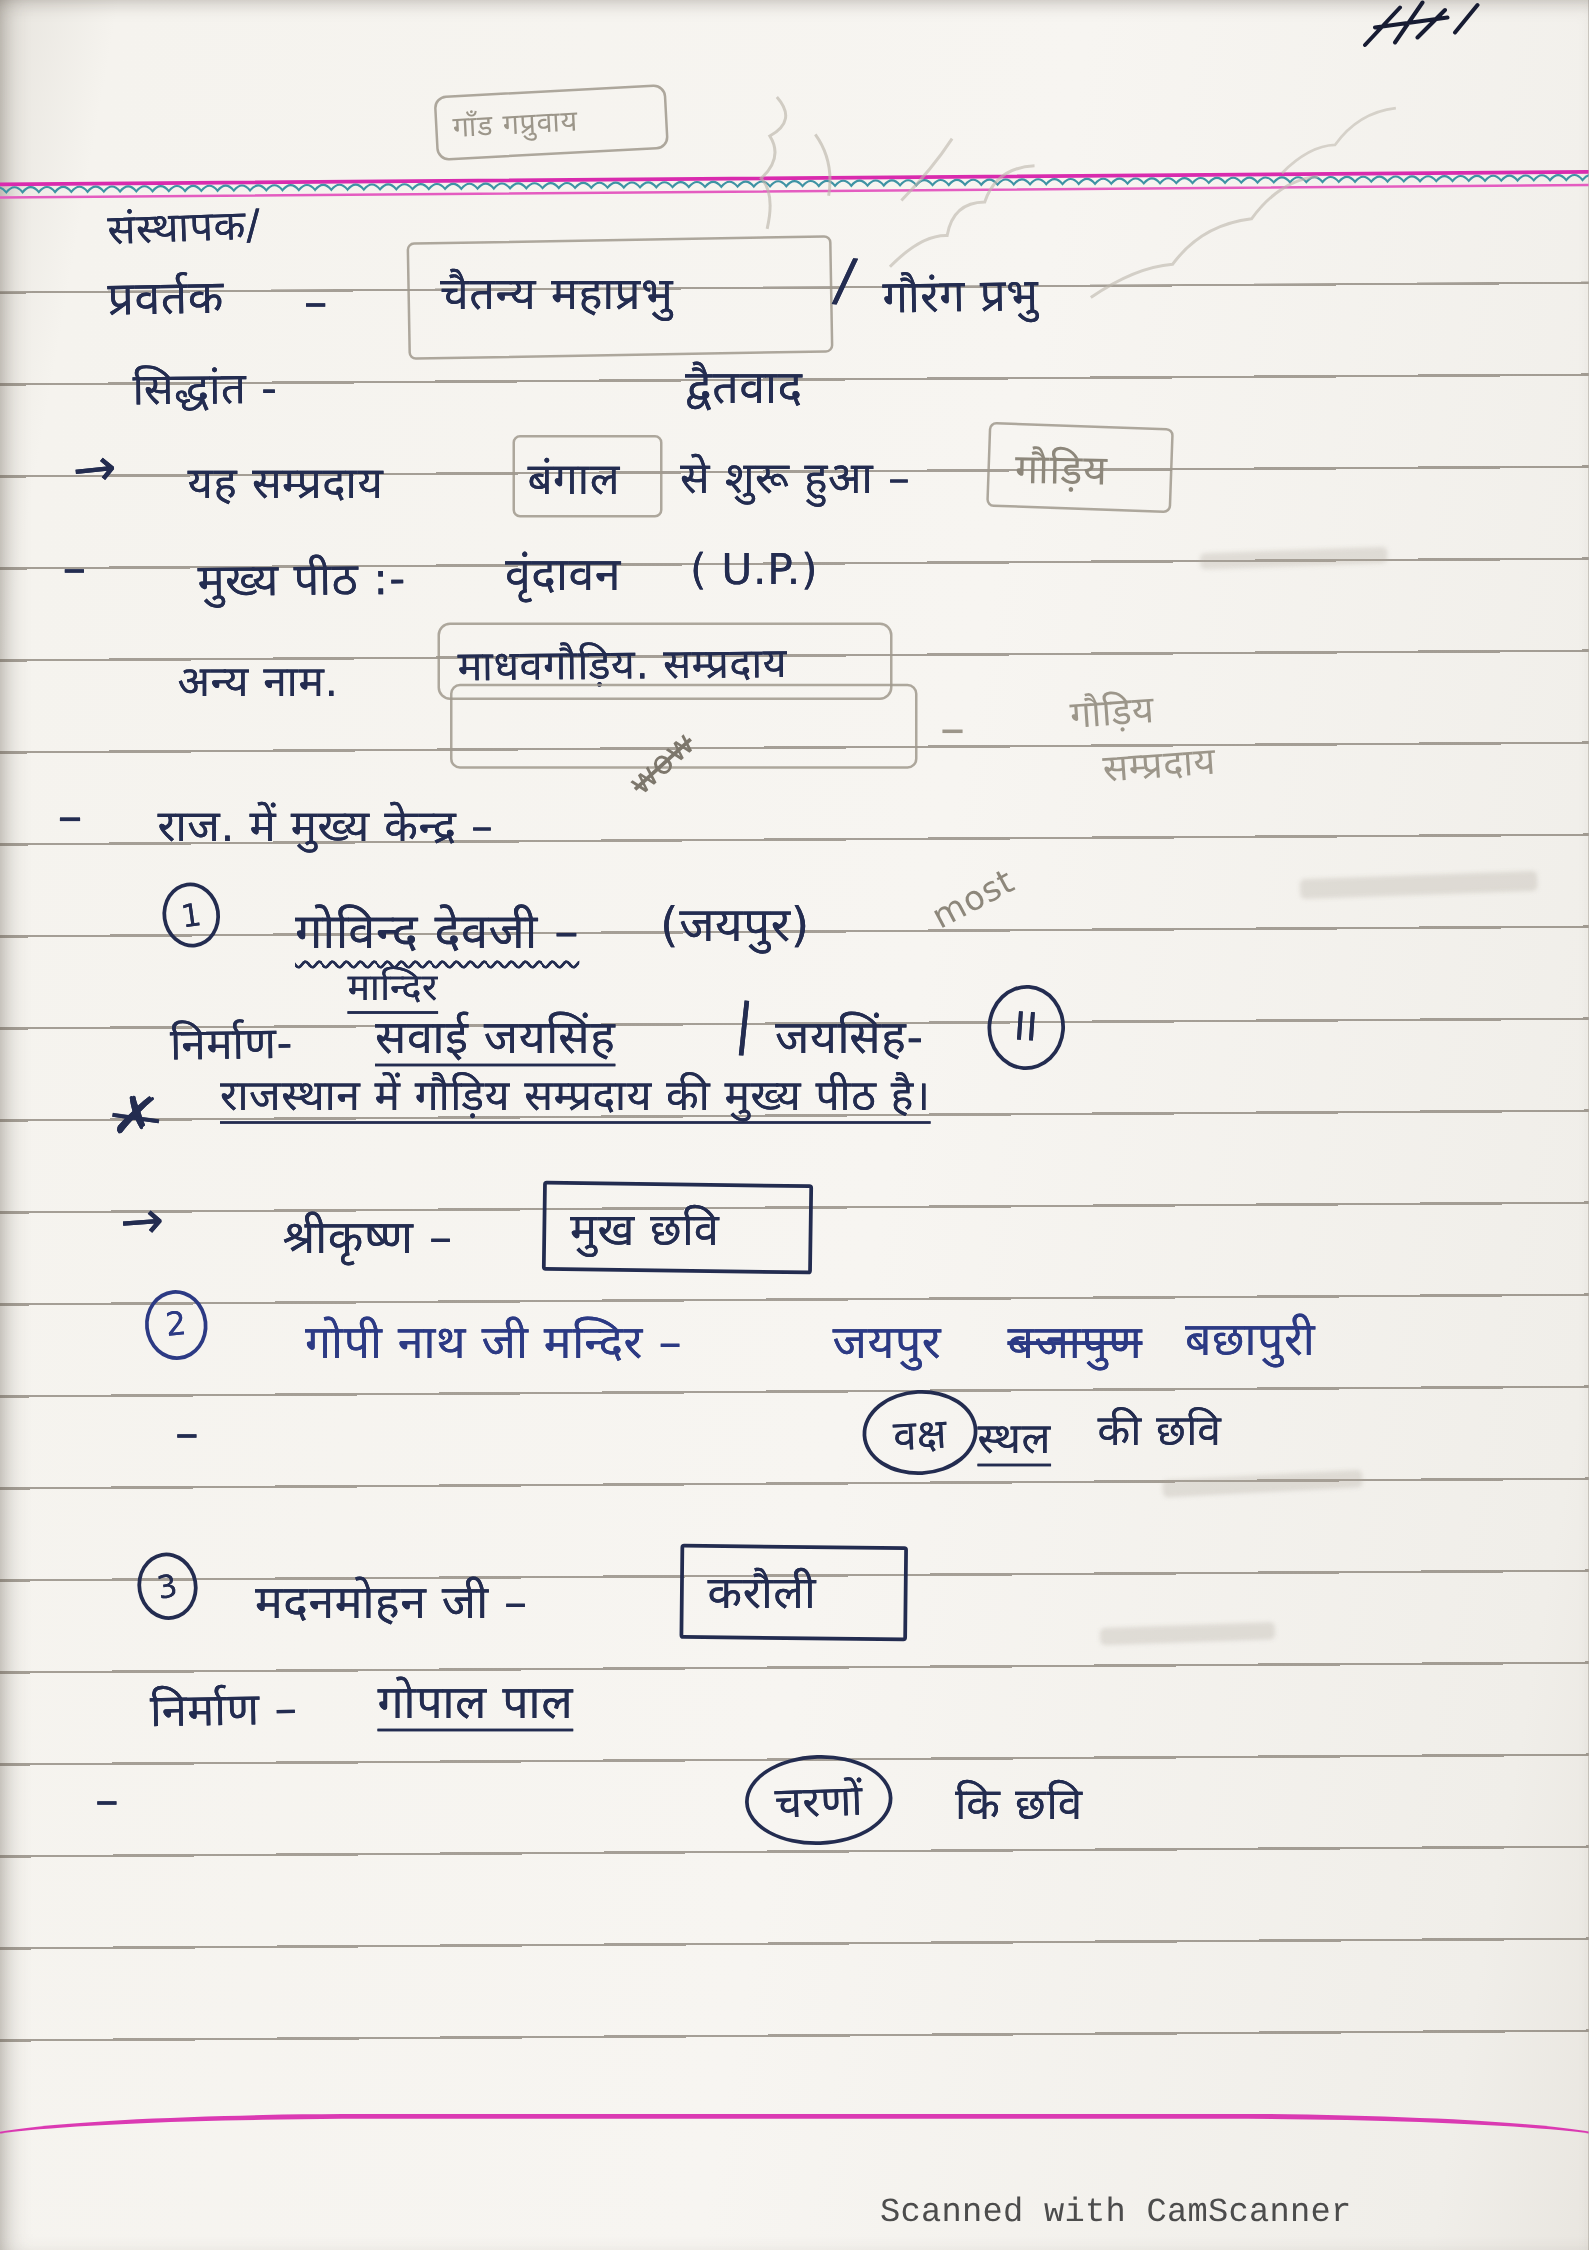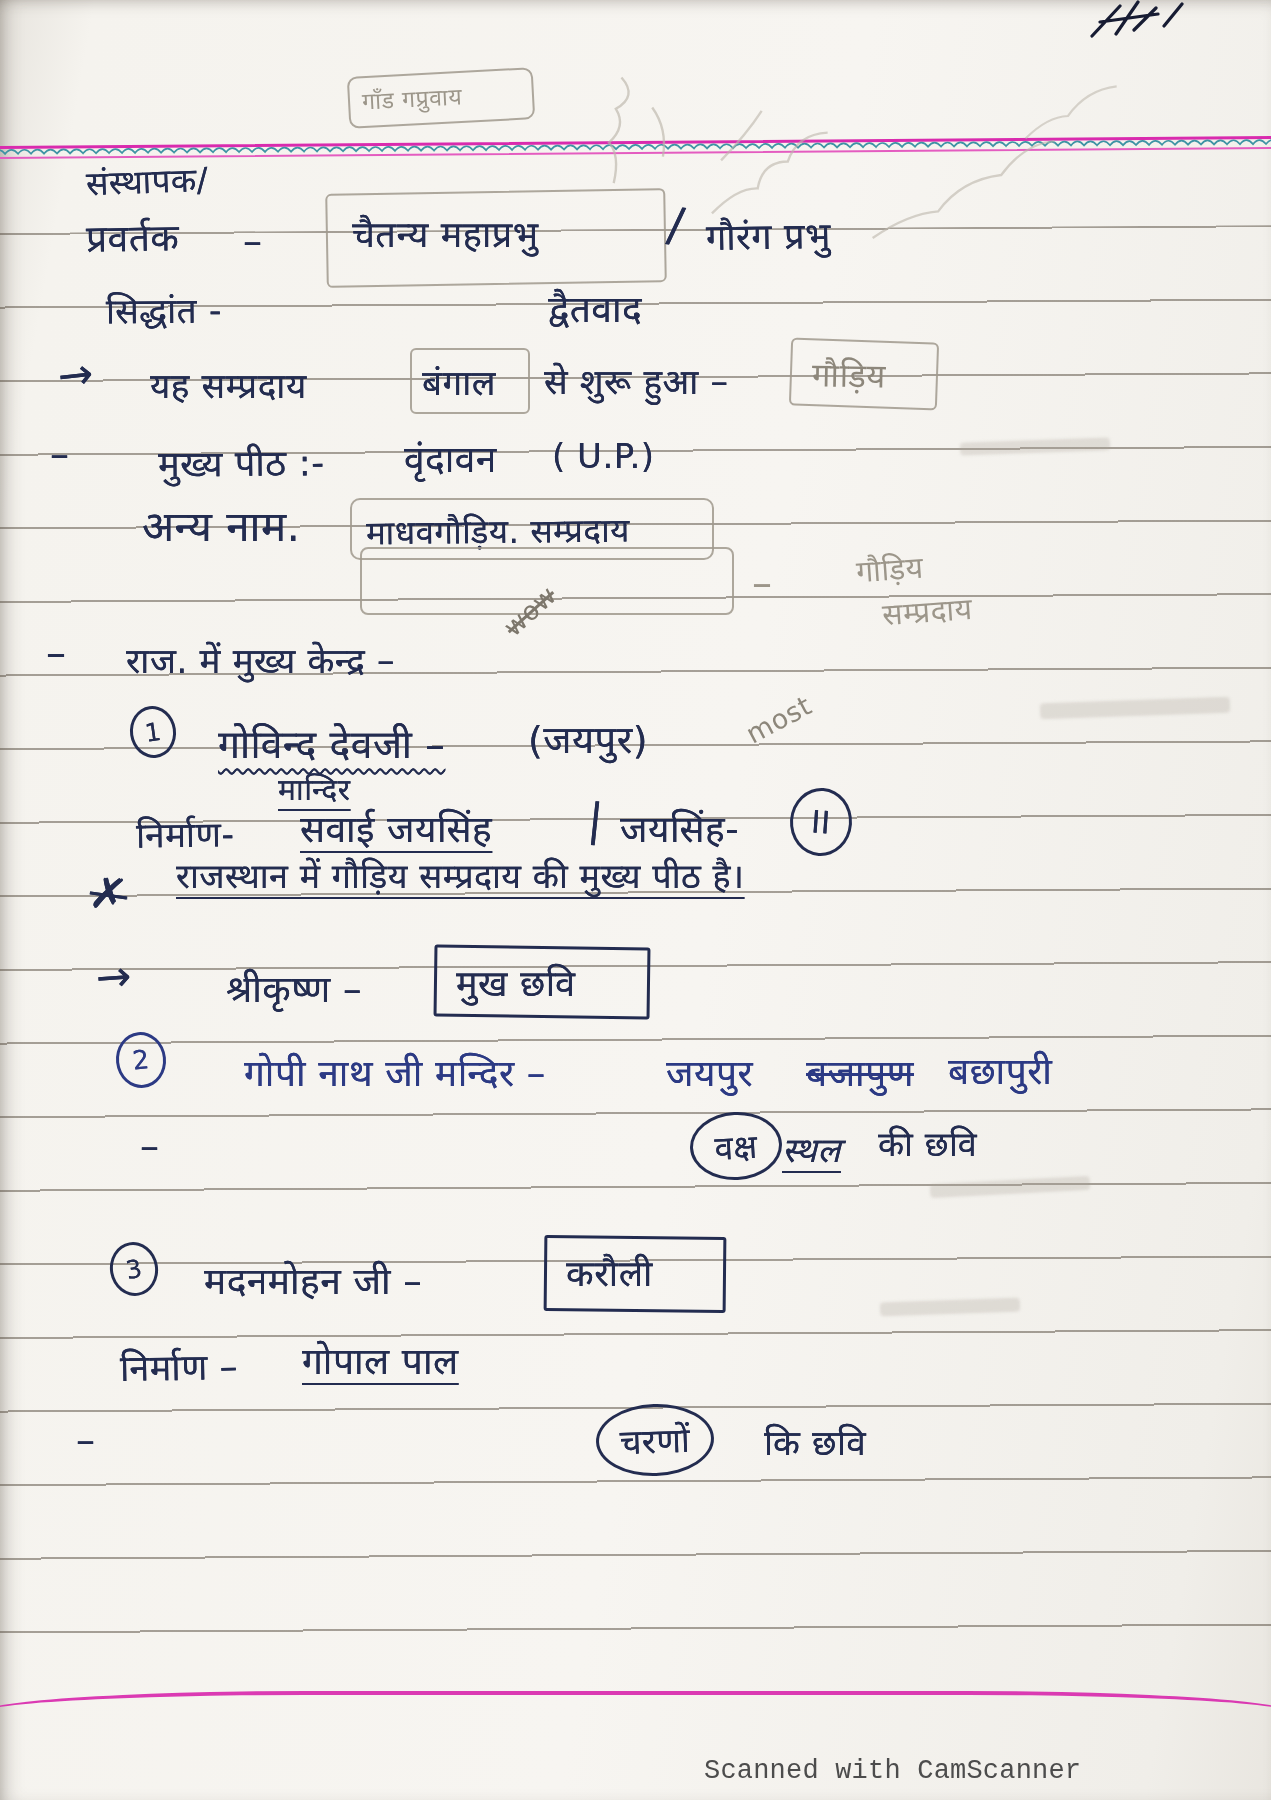--- a/index.html
+++ b/index.html
@@ -17,21 +17,21 @@
   .band{position:absolute;left:-8px;top:146px;width:1300px;transform:rotate(-.45deg);transform-origin:left top;}
   .band .m{height:3px;background:#d92bae;border-radius:2px;}
   .band .m2{height:2px;background:#e45cc0;}
   .hl{position:absolute;white-space:nowrap;color:#232c50;letter-spacing:.5px;text-shadow:0 0 .5px #232c50;}
   .blue{color:#2c3a84;text-shadow:0 0 .5px #2c3a84;}
   .pencil{color:#9c968a;text-shadow:none;}
   .pbox{position:absolute;border:2px solid rgba(160,153,141,.85);border-radius:6px;}
   .ibox{position:absolute;border:3px solid #232c50;border-radius:3px;}
   .circ{display:inline-flex;align-items:center;justify-content:center;border:3px solid #232c50;border-radius:50%;}
   .ul{text-decoration:underline;text-decoration-thickness:2px;text-underline-offset:9px;}
-  .ulw{text-decoration:underline wavy;text-decoration-thickness:1.5px;text-underline-offset:10px;}
+  .ulw{text-decoration:underline wavy;text-decoration-thickness:1.5px;text-underline-offset:10px;margin-left:18px;}
   .strike{text-decoration:line-through;text-decoration-thickness:2.5px;}
   .arc{position:absolute;left:-24px;top:1691px;width:1320px;height:42px;border-top:4px solid #d92bae;border-radius:50% / 100%;opacity:.92;}
   .credit{position:absolute;left:704px;top:1756px;font-family:Liberation Mono, monospace;font-size:27px;color:#4c4c4c;letter-spacing:.2px;}
   .smudge{position:absolute;background:rgba(168,162,150,.28);filter:blur(1.5px);border-radius:4px;pointer-events:none;}
   svg{display:block;}
 </style>
 </head>
 <body>
 
 <div class="page">
@@ -84,21 +84,21 @@
   <span class="hl" style="left:422px;top:358px;font-size:35px;">बंगाल</span>
   <span class="hl" style="left:544px;top:357px;font-size:35px;">से शुरू हुआ –</span>
   <div class="pbox" style="left:790px;top:340px;width:144px;height:64px;transform:rotate(2deg);"></div>
   <span class="hl pencil" style="left:812px;top:352px;font-size:33px;color:#8d877b;transform:rotate(1deg);">गौड़िय</span>
 
   <span class="hl" style="left:50px;top:432px;font-size:38px;">–</span>
   <span class="hl" style="left:158px;top:438px;font-size:36px;transform:rotate(-.6deg);">मुख्य पीठ :-</span>
   <span class="hl" style="left:404px;top:432px;font-size:37px;">वृंदावन</span>
   <span class="hl" style="left:552px;top:436px;font-size:34px;">( U.P.)</span>
 
-  <span class="hl" style="left:142px;top:496px;font-size:42px;">अन्य नाम.</span>
+  <span class="hl" style="left:142px;top:521px;font-size:34px;">अन्य नाम.</span>
   <div class="pbox" style="left:350px;top:498px;width:360px;height:58px;border-radius:10px;"></div>
   <span class="hl" style="left:366px;top:508px;font-size:33px;transform:rotate(-.6deg);">माधवगौड़िय. सम्प्रदाय</span>
   <div class="pbox" style="left:360px;top:547px;width:370px;height:64px;border-radius:8px;"></div>
   <span class="hl pencil" style="left:752px;top:560px;font-size:40px;">–</span>
   <span class="hl pencil" style="left:856px;top:548px;font-size:30px;transform:rotate(-4deg);">गौड़िय</span>
   <span class="hl pencil" style="left:882px;top:590px;font-size:30px;transform:rotate(-4deg);">सम्प्रदाय</span>
 
   <span class="hl pencil strike" style="left:500px;top:596px;font-size:26px;transform:rotate(-42deg);color:#7d776c;">wow</span>
 
   <span class="hl" style="left:46px;top:630px;font-size:40px;">–</span>
@@ -124,21 +124,21 @@
   <span class="hl" style="left:456px;top:958px;font-size:36px;">मुख छवि</span>
 
   <span class="hl circ blue" style="left:116px;top:1032px;width:44px;height:50px;font-size:26px;border-color:#2c3a84;transform:rotate(-6deg);">2</span>
   <span class="hl blue" style="left:244px;top:1046px;font-size:37px;">गोपी नाथ जी मन्दिर –</span>
   <span class="hl blue" style="left:666px;top:1046px;font-size:37px;">जयपुर</span>
   <span class="hl blue strike" style="left:806px;top:1046px;font-size:37px;">बजापुण</span>
   <span class="hl blue" style="left:948px;top:1044px;font-size:37px;">बछापुरी</span>
 
   <span class="hl" style="left:140px;top:1124px;font-size:38px;">–</span>
   <span class="hl circ" style="left:690px;top:1112px;width:86px;height:62px;font-size:33px;transform:rotate(-3deg);">वक्ष</span>
-  <span class="hl ul" style="left:782px;top:1126px;font-size:34px;font-style:italic;">स्थल</span>
+  <span class="hl ul" style="left:782px;top:1126px;font-size:34px;">स्थल</span>
   <span class="hl" style="left:878px;top:1120px;font-size:34px;">की छवि</span>
 
   <span class="hl circ" style="left:110px;top:1242px;width:42px;height:48px;font-size:25px;transform:rotate(-10deg);">3</span>
   <span class="hl" style="left:204px;top:1254px;font-size:37px;">मदनमोहन जी –</span>
   <div class="ibox" style="left:544px;top:1236px;width:176px;height:70px;transform:rotate(.6deg);"></div>
   <span class="hl" style="left:566px;top:1248px;font-size:36px;">करौली</span>
   <span class="hl" style="left:120px;top:1342px;font-size:36px;transform:rotate(-1deg);">निर्माण –</span>
   <span class="hl ul" style="left:302px;top:1334px;font-size:37px;">गोपाल पाल</span>
 
   <span class="hl" style="left:76px;top:1418px;font-size:38px;">–</span>

